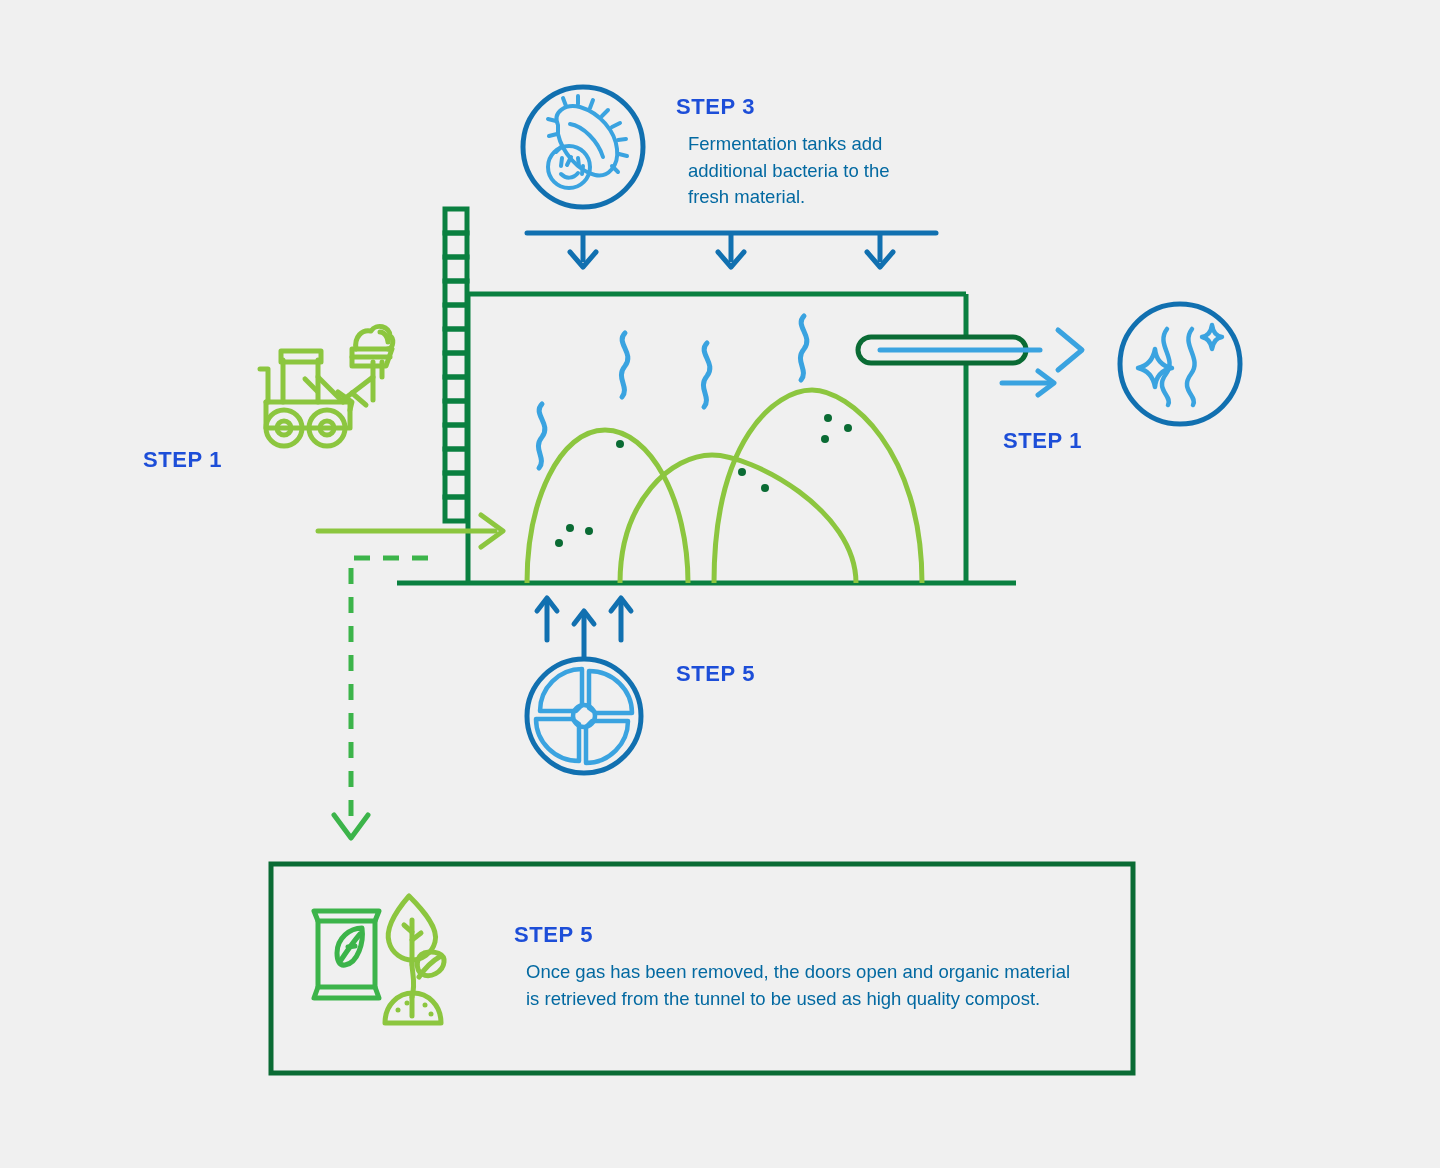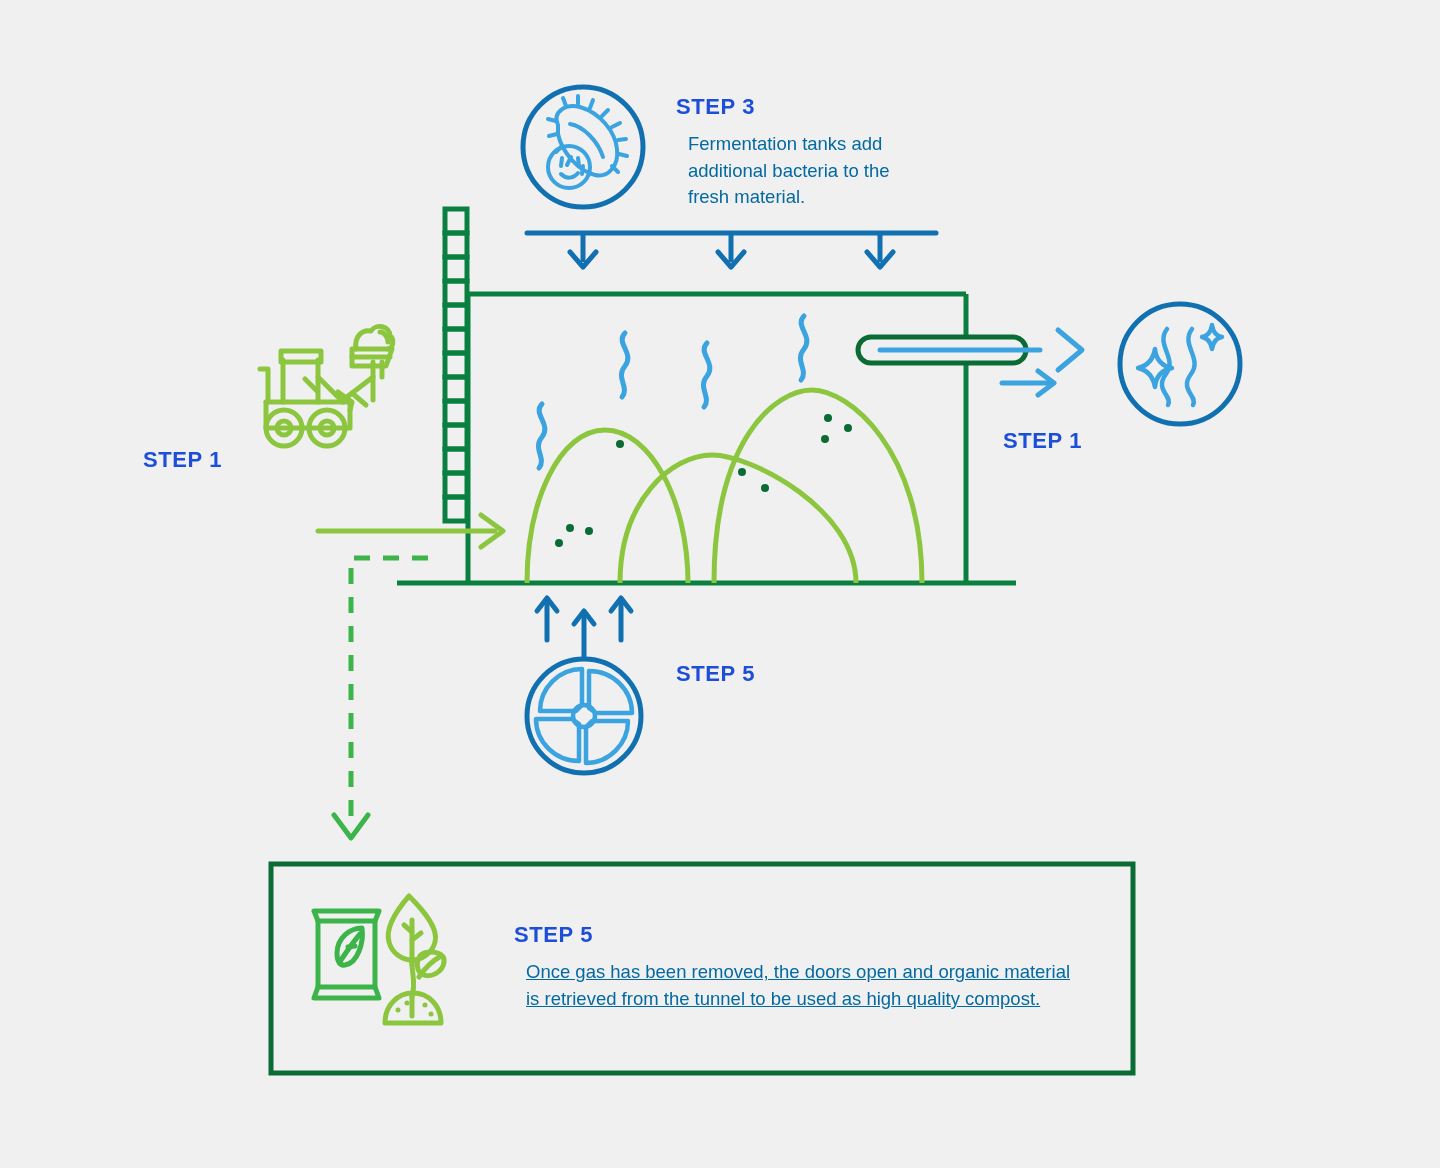--- a/index.html
+++ b/index.html
@@ -42,21 +42,21 @@
     line-height: 1.42;
     margin: 12px;
     white-space: pre-line;
   }
   
   #step1 { left: 143px; top: 447px; width: 290px; }
   #step2 { left: 676px; top: 661px; width: 290px; }
   #step3 { left: 676px; top: 94px; width: 260px; }
   #step4 { left: 1003px; top: 428px; width: 310px; }
   #step5 { left: 514px; top: 922px; width: 620px; }
-  #step5 .step-body { font-size: 18.5px; line-height: 1.45; text-decoration: underline; }
+  #step5 .step-body { font-size: 18.5px; line-height: 1.45; }
 </style>
 </head>
 <body>
 
 <div id="stage">
 
   <svg id="diagram-svg" viewBox="0 0 1440 1168">
 
     <g>
       <line x1="527" y1="233" x2="936" y2="233" stroke="#1170b0" stroke-width="5" stroke-linecap="round"></line>

